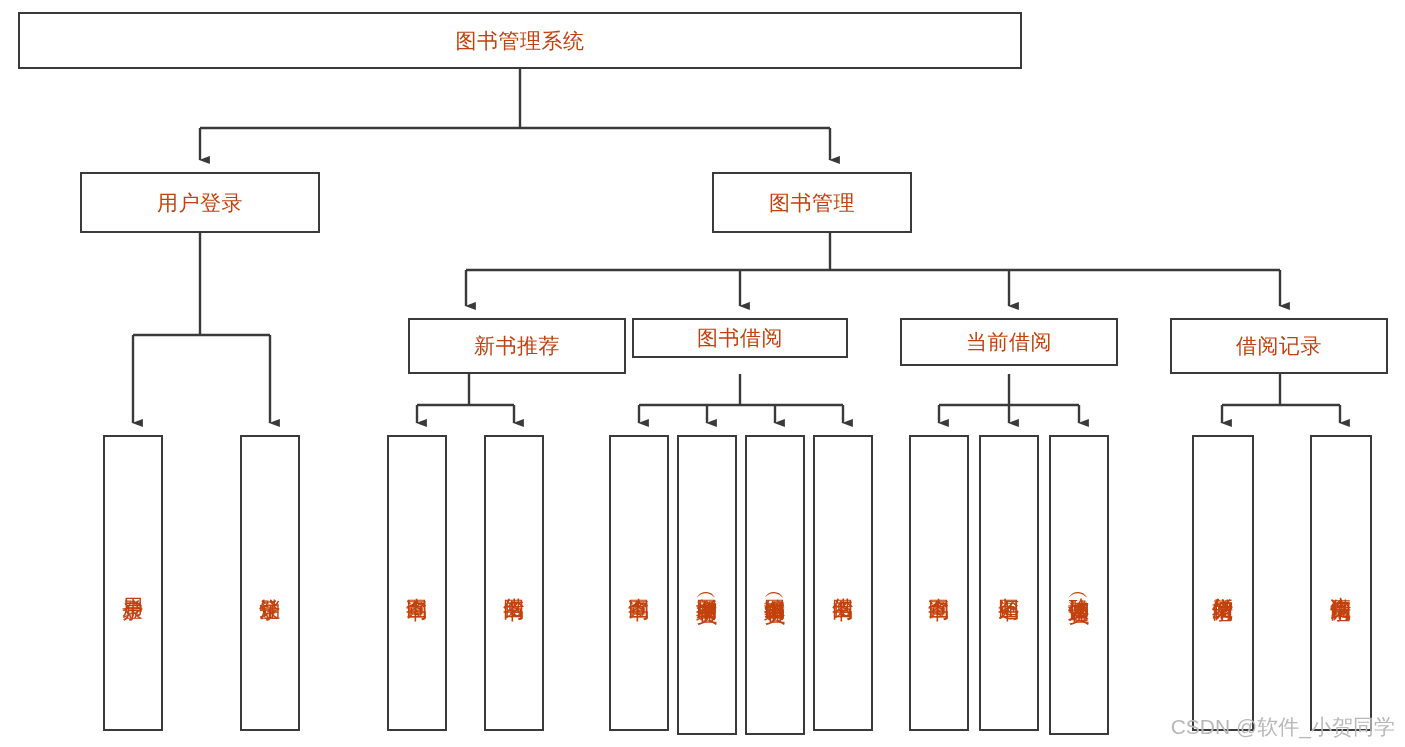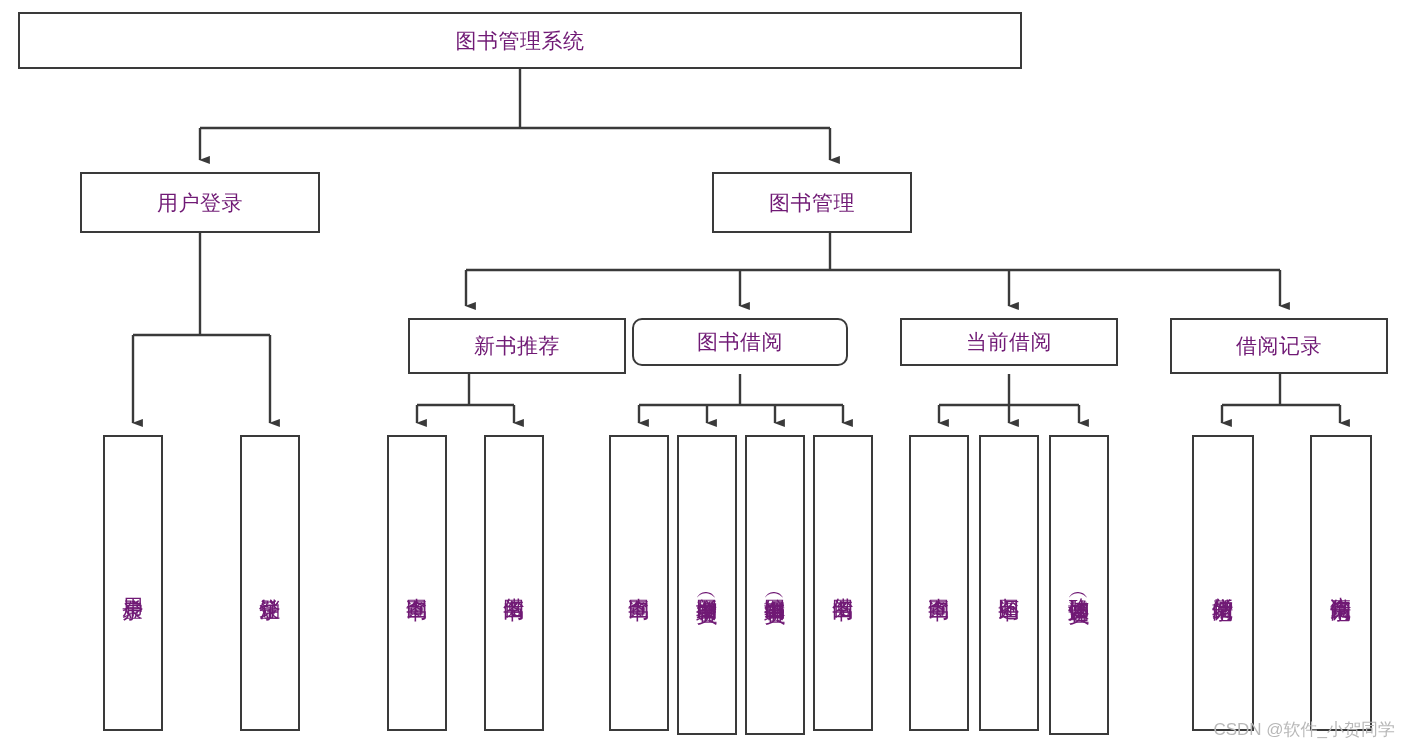--- a/index.html
+++ b/index.html
@@ -26,21 +26,21 @@
     pointer-events: none;
   }
   .node {
     position: absolute;
     box-sizing: border-box;
     background: #ffffff;
     border: 2px solid #3a3a3a;
     display: flex;
     align-items: center;
     justify-content: center;
-    color: #701a75;
+    color: #c2410c;
     z-index: 2;
   }
   .node-h {
     font-size: 21px;
     letter-spacing: 0.5px;
     white-space: nowrap;
   }
   .node-v {
     writing-mode: vertical-rl;
     text-orientation: upright;
@@ -52,21 +52,21 @@
   }
   .node-v .vtext {
     writing-mode: vertical-rl;
     text-orientation: upright;
     display: block;
   }
   .watermark {
     position: absolute;
     right: 10px;
     bottom: 6px;
-    font-size: 17px;
+    font-size: 21px;
     color: #b8b8b8;
     white-space: nowrap;
     z-index: 5;
   }
 </style>
 </head>
 <body>
 
 <div id="canvas">
 
@@ -130,21 +130,21 @@
   <div class="node node-h" style="left:80px; top:172px; width:240px; height:61px;">
     <span>用户登录</span>
   </div>
   <div class="node node-h" style="left:712px; top:172px; width:200px; height:61px;">
     <span>图书管理</span>
   </div>
 
   <div class="node node-h" style="left:360px; top:318px; width:218px; height:56px;margin-left:48px;">
     <span>新书推荐</span>
   </div>
-  <div class="node node-h" style="left:632px; top:318px; width:216px; height:48px;border-radius:10px;">
+  <div class="node node-h" style="left:632px; top:318px; width:216px; height:40px;">
     <span>图书借阅</span>
   </div>
   <div class="node node-h" style="left:900px; top:318px; width:218px; height:48px;">
     <span>当前借阅</span>
   </div>
   <div class="node node-h" style="left:1170px; top:318px; width:218px; height:56px;">
     <span>借阅记录</span>
   </div>
 
   <div class="node node-v" style="left:103px; top:435px; width:60px; height:296px;">

